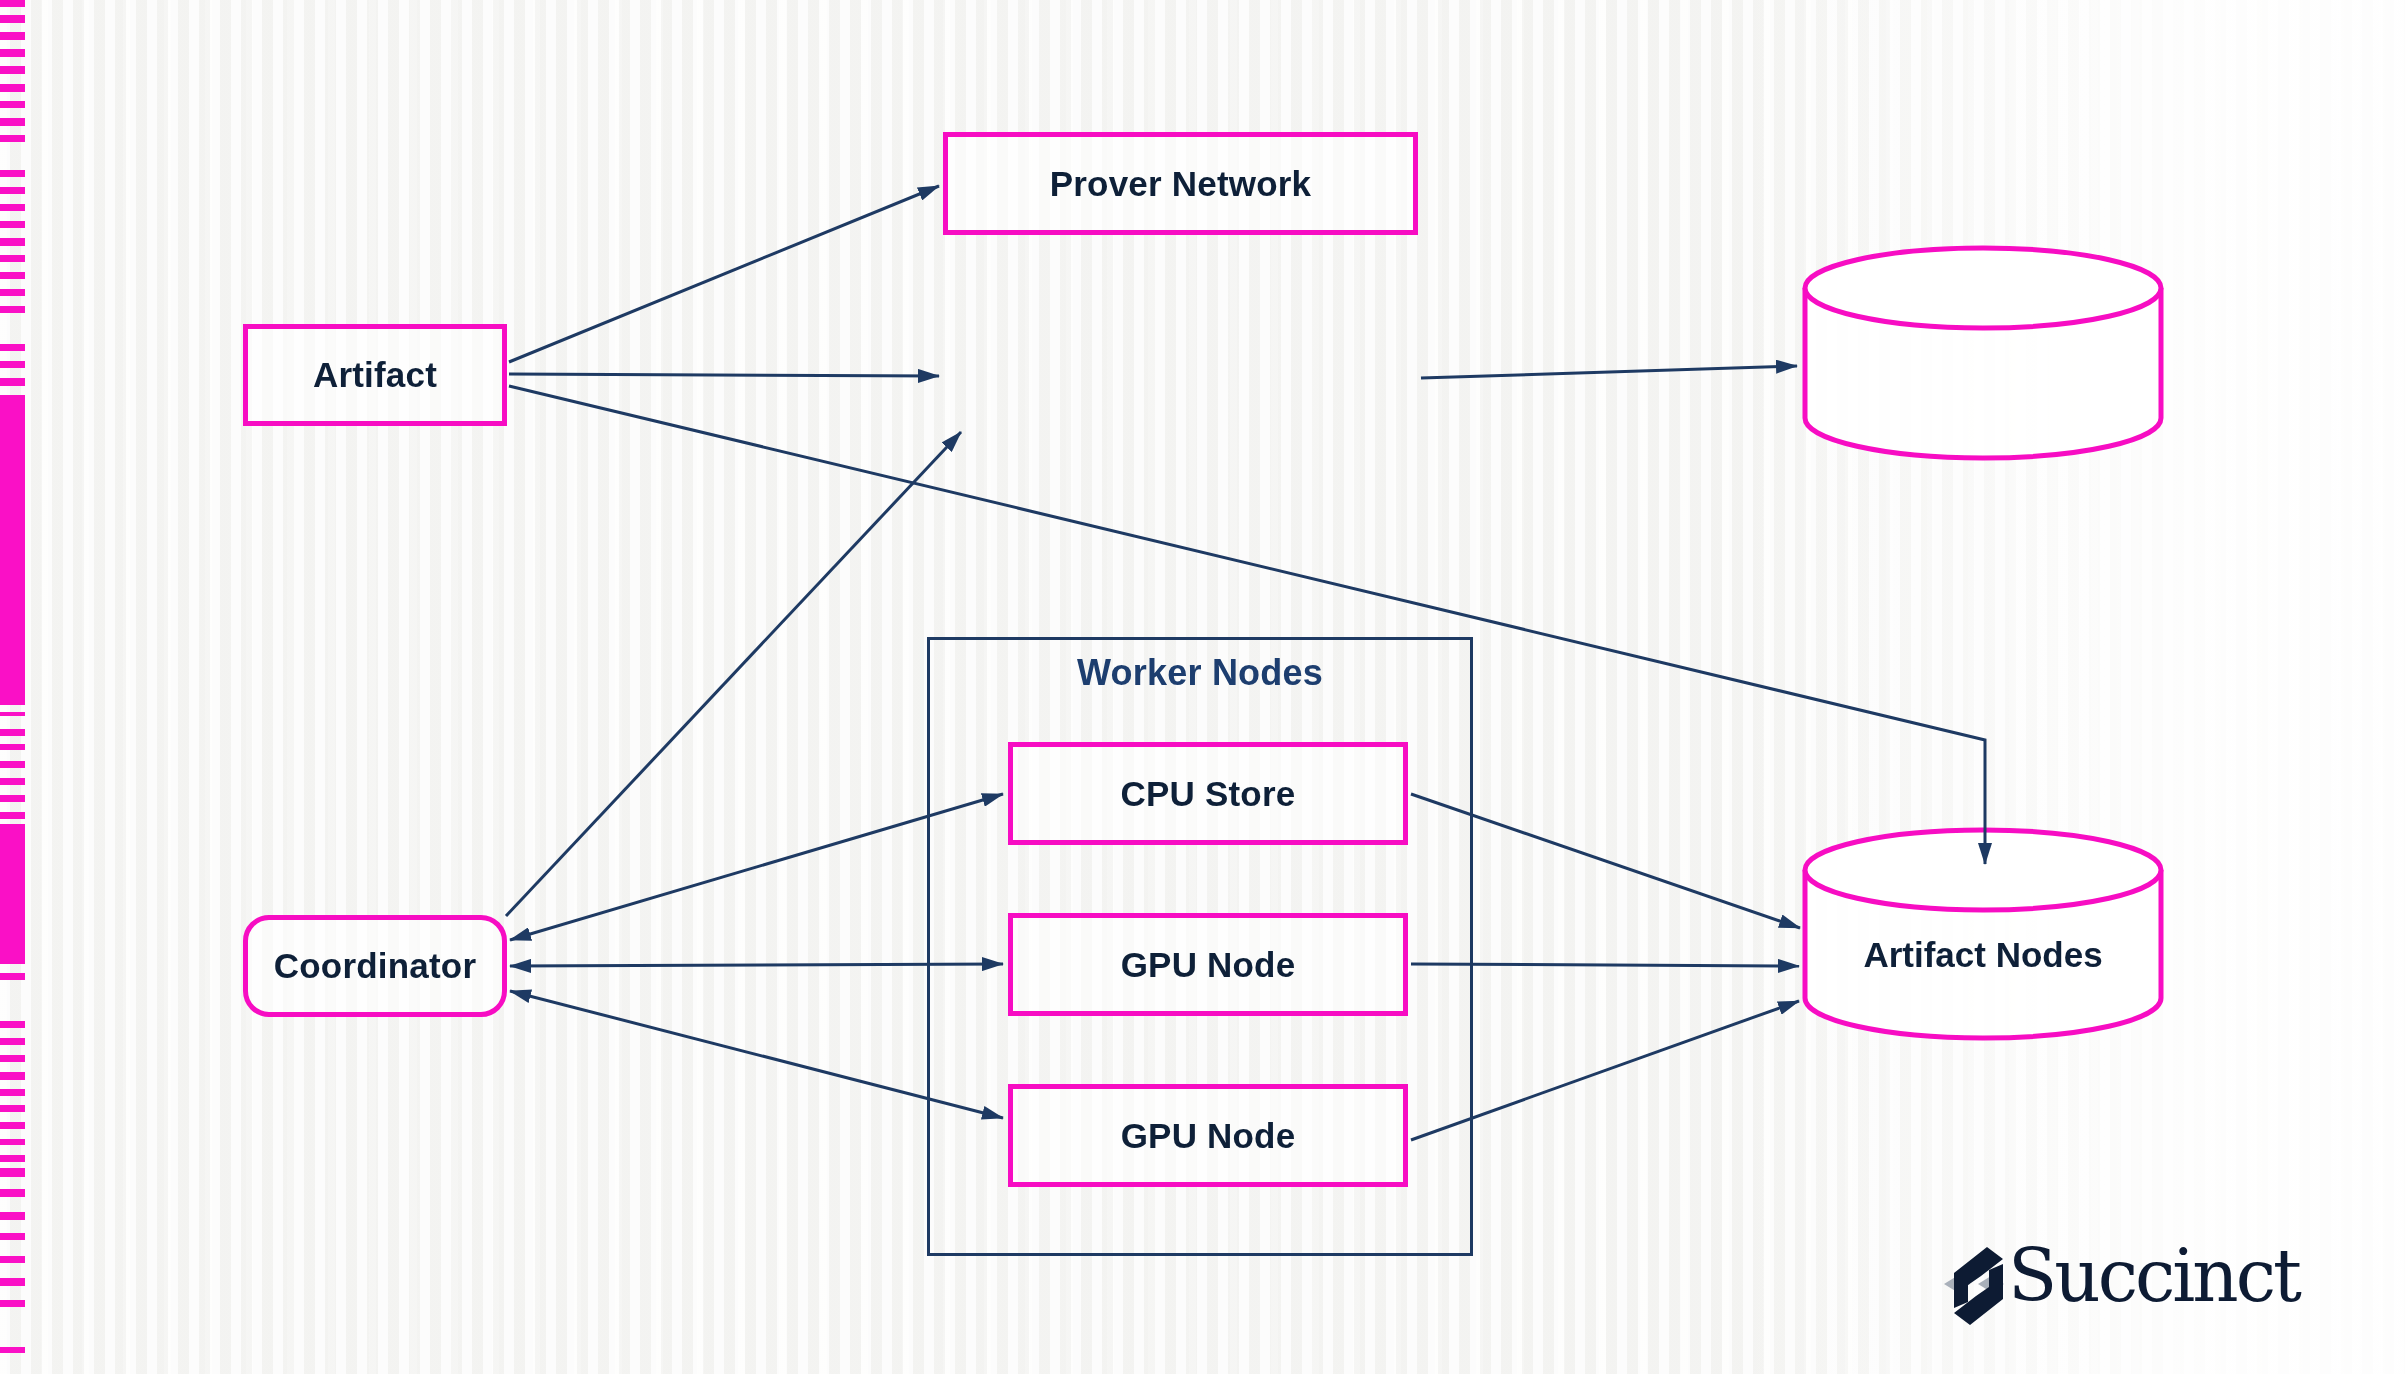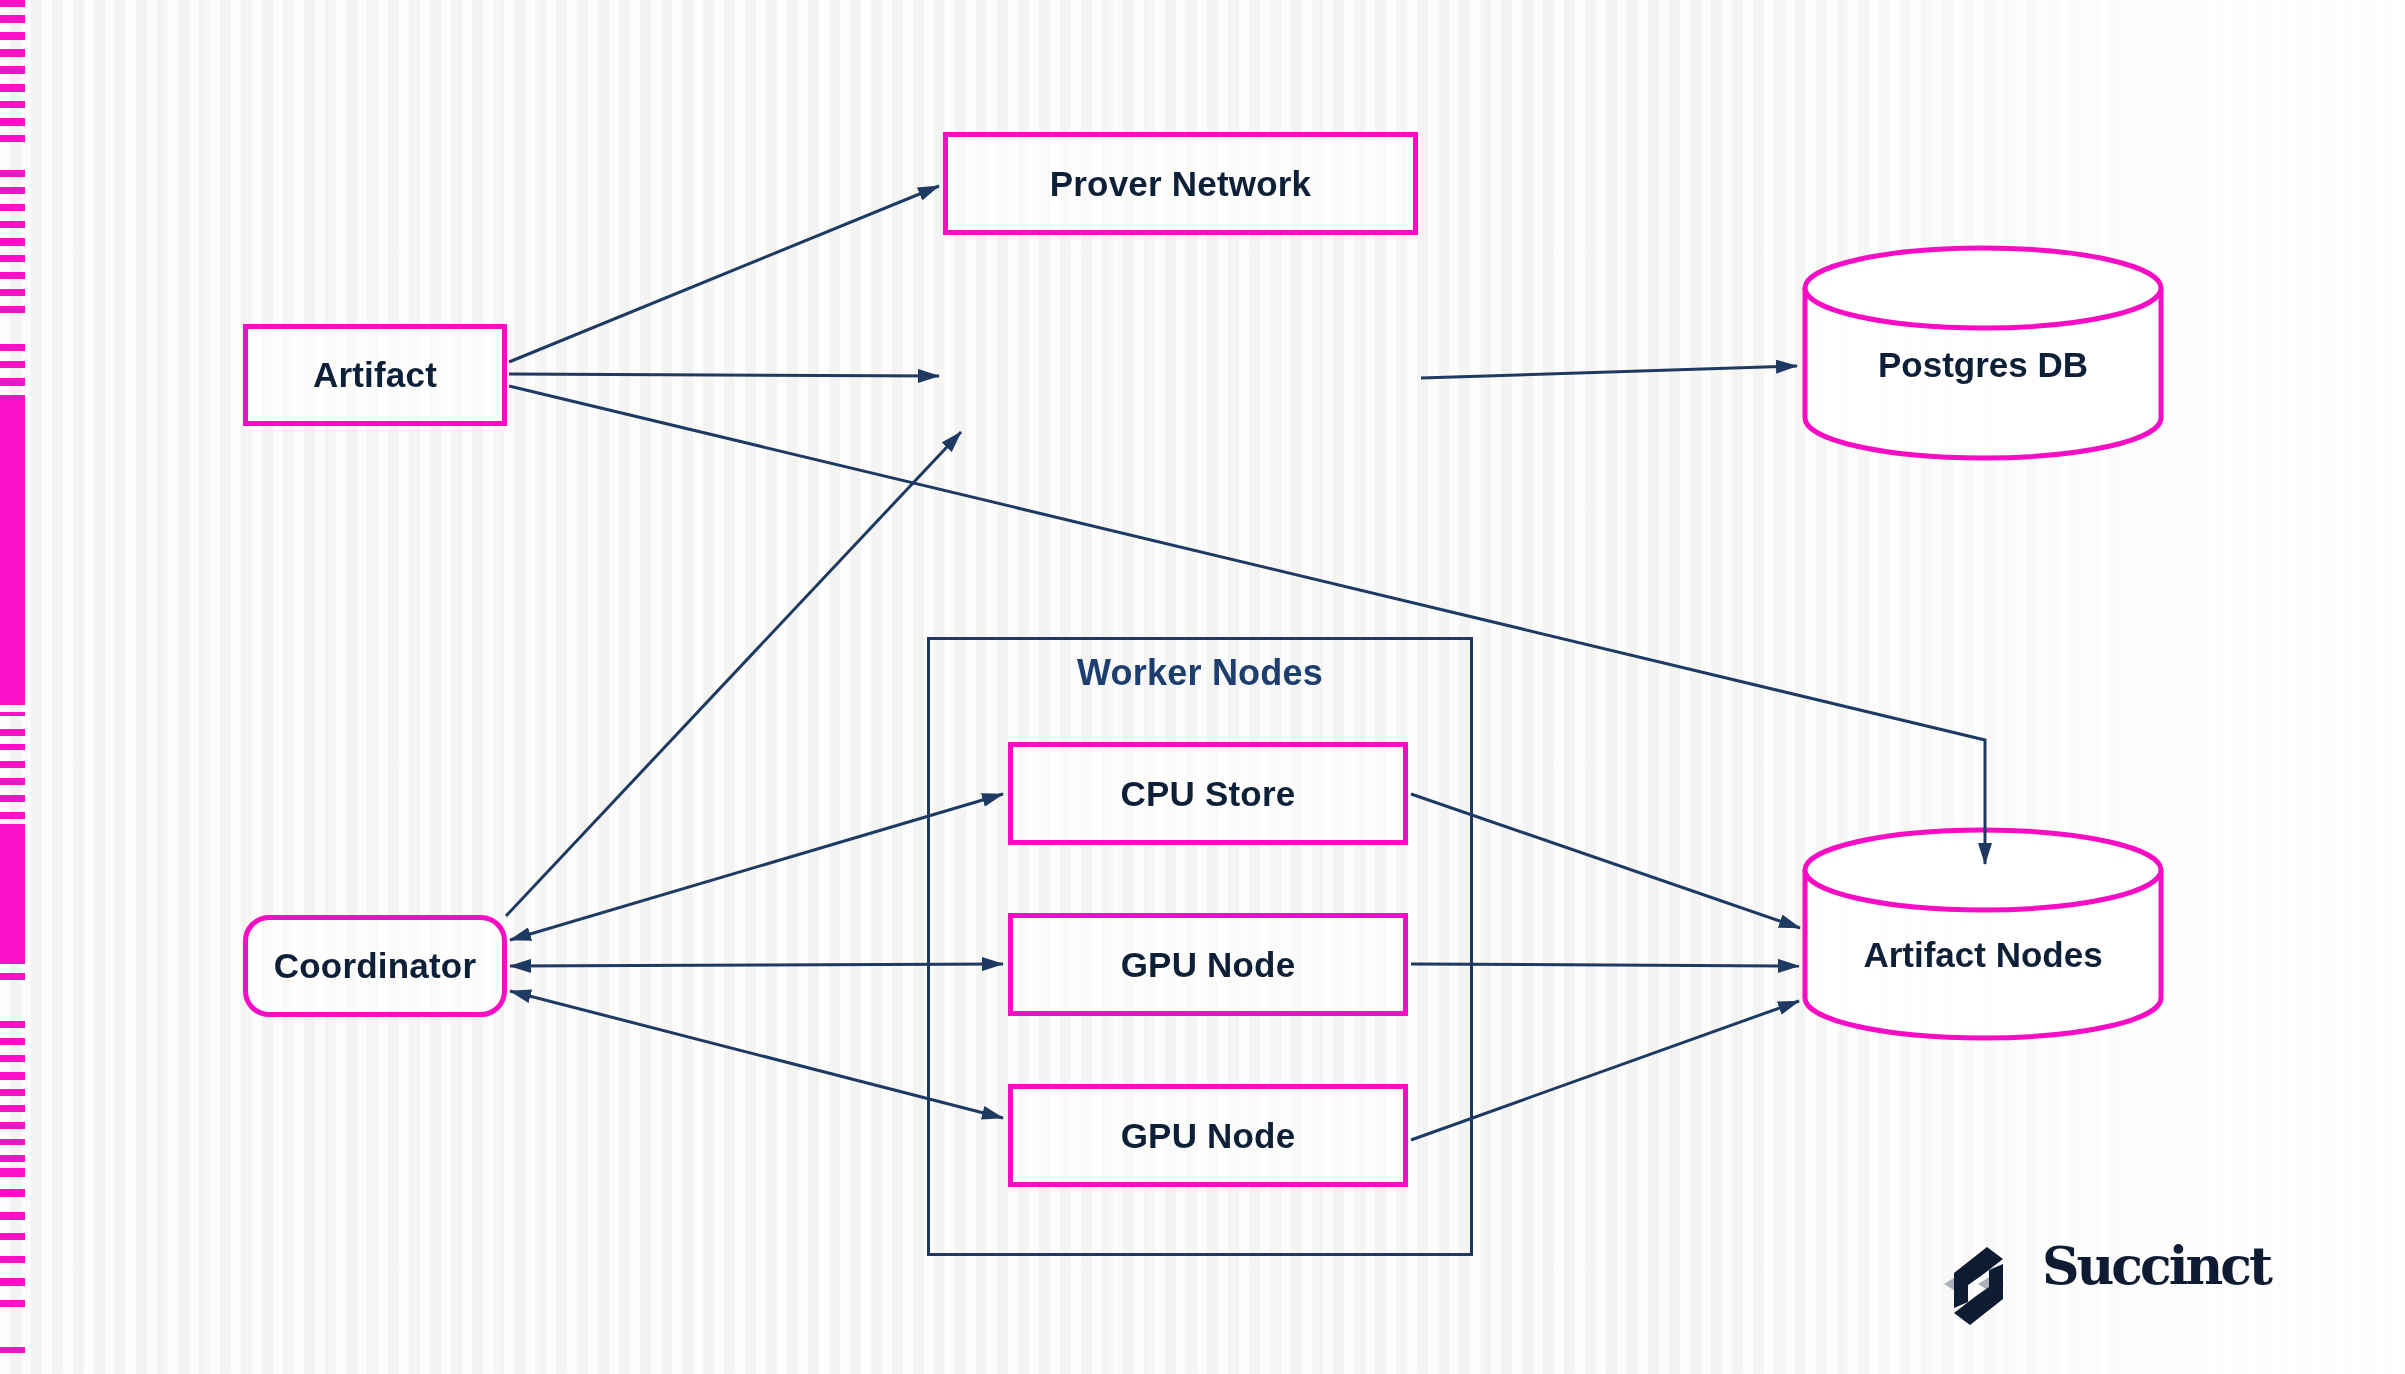--- a/index.html
+++ b/index.html
@@ -56,22 +56,22 @@
     display:flex;align-items:center;justify-content:center;
     font-size:35px;font-weight:700;color:var(--label-navy);
   }
   .logo{position:absolute;left:1944px;top:1246px;display:flex;align-items:flex-start;}
   .logo-mark{display:block;}
   .lg-navy{fill:var(--logo-navy);}
   .lg-gray{fill:var(--logo-gray);}
   .logo-word{
     position:absolute;left:2008px;top:1240px;
     font-family:"DejaVu Serif", serif;
-    font-weight:700;font-size:52px;letter-spacing:-3px;
-    color:var(--logo-navy);line-height:1.0;margin-left:34px;
+    font-weight:400;font-size:72px;letter-spacing:-3px;
+    color:var(--logo-navy);line-height:1.0;
   }
 </style>
 </head>
 <body>
 
 <div class="canvas">
 
   <div class="stripes">
       <div class="stripe" style="top: 0px; height: 7px;"></div>
       <div class="stripe" style="top: 15px; height: 8px;"></div>
@@ -179,21 +179,20 @@
   </div>
 
   <div class="node" style="left:1008px;top:1084px;width:400px;height:103px;">
     <span>GPU Node</span>
   </div>
 
   <div class="node" style="left:243px;top:915px;width:264px;height:102px;border-radius:26px;">
     <span>Coordinator</span>
   </div>
 
-  <div class="cyl-label" style="left:1805px;top:340px;width:356px;height:50px;">Postgres DB</div>
   <div class="cyl-label" style="left:1805px;top:930px;width:356px;height:50px;">Artifact Nodes</div>
 
   <div class="logo">
     <svg class="logo-mark" width="60" height="80" viewBox="0 0 60 80">
       <polygon class="lg-gray" points="0,38 13,30 26,38 13,46"></polygon>
       <polygon class="lg-gray" points="34,38 47,30 60,38 47,46"></polygon>
       <polygon class="lg-navy" points="10,62 10,27 43,1 59,13 37,30 24,39 24,56"></polygon>
       <polygon class="lg-navy" points="59,18 59,53 26,79 10,67 32,50 45,41 45,24"></polygon>
     </svg>
   </div>

